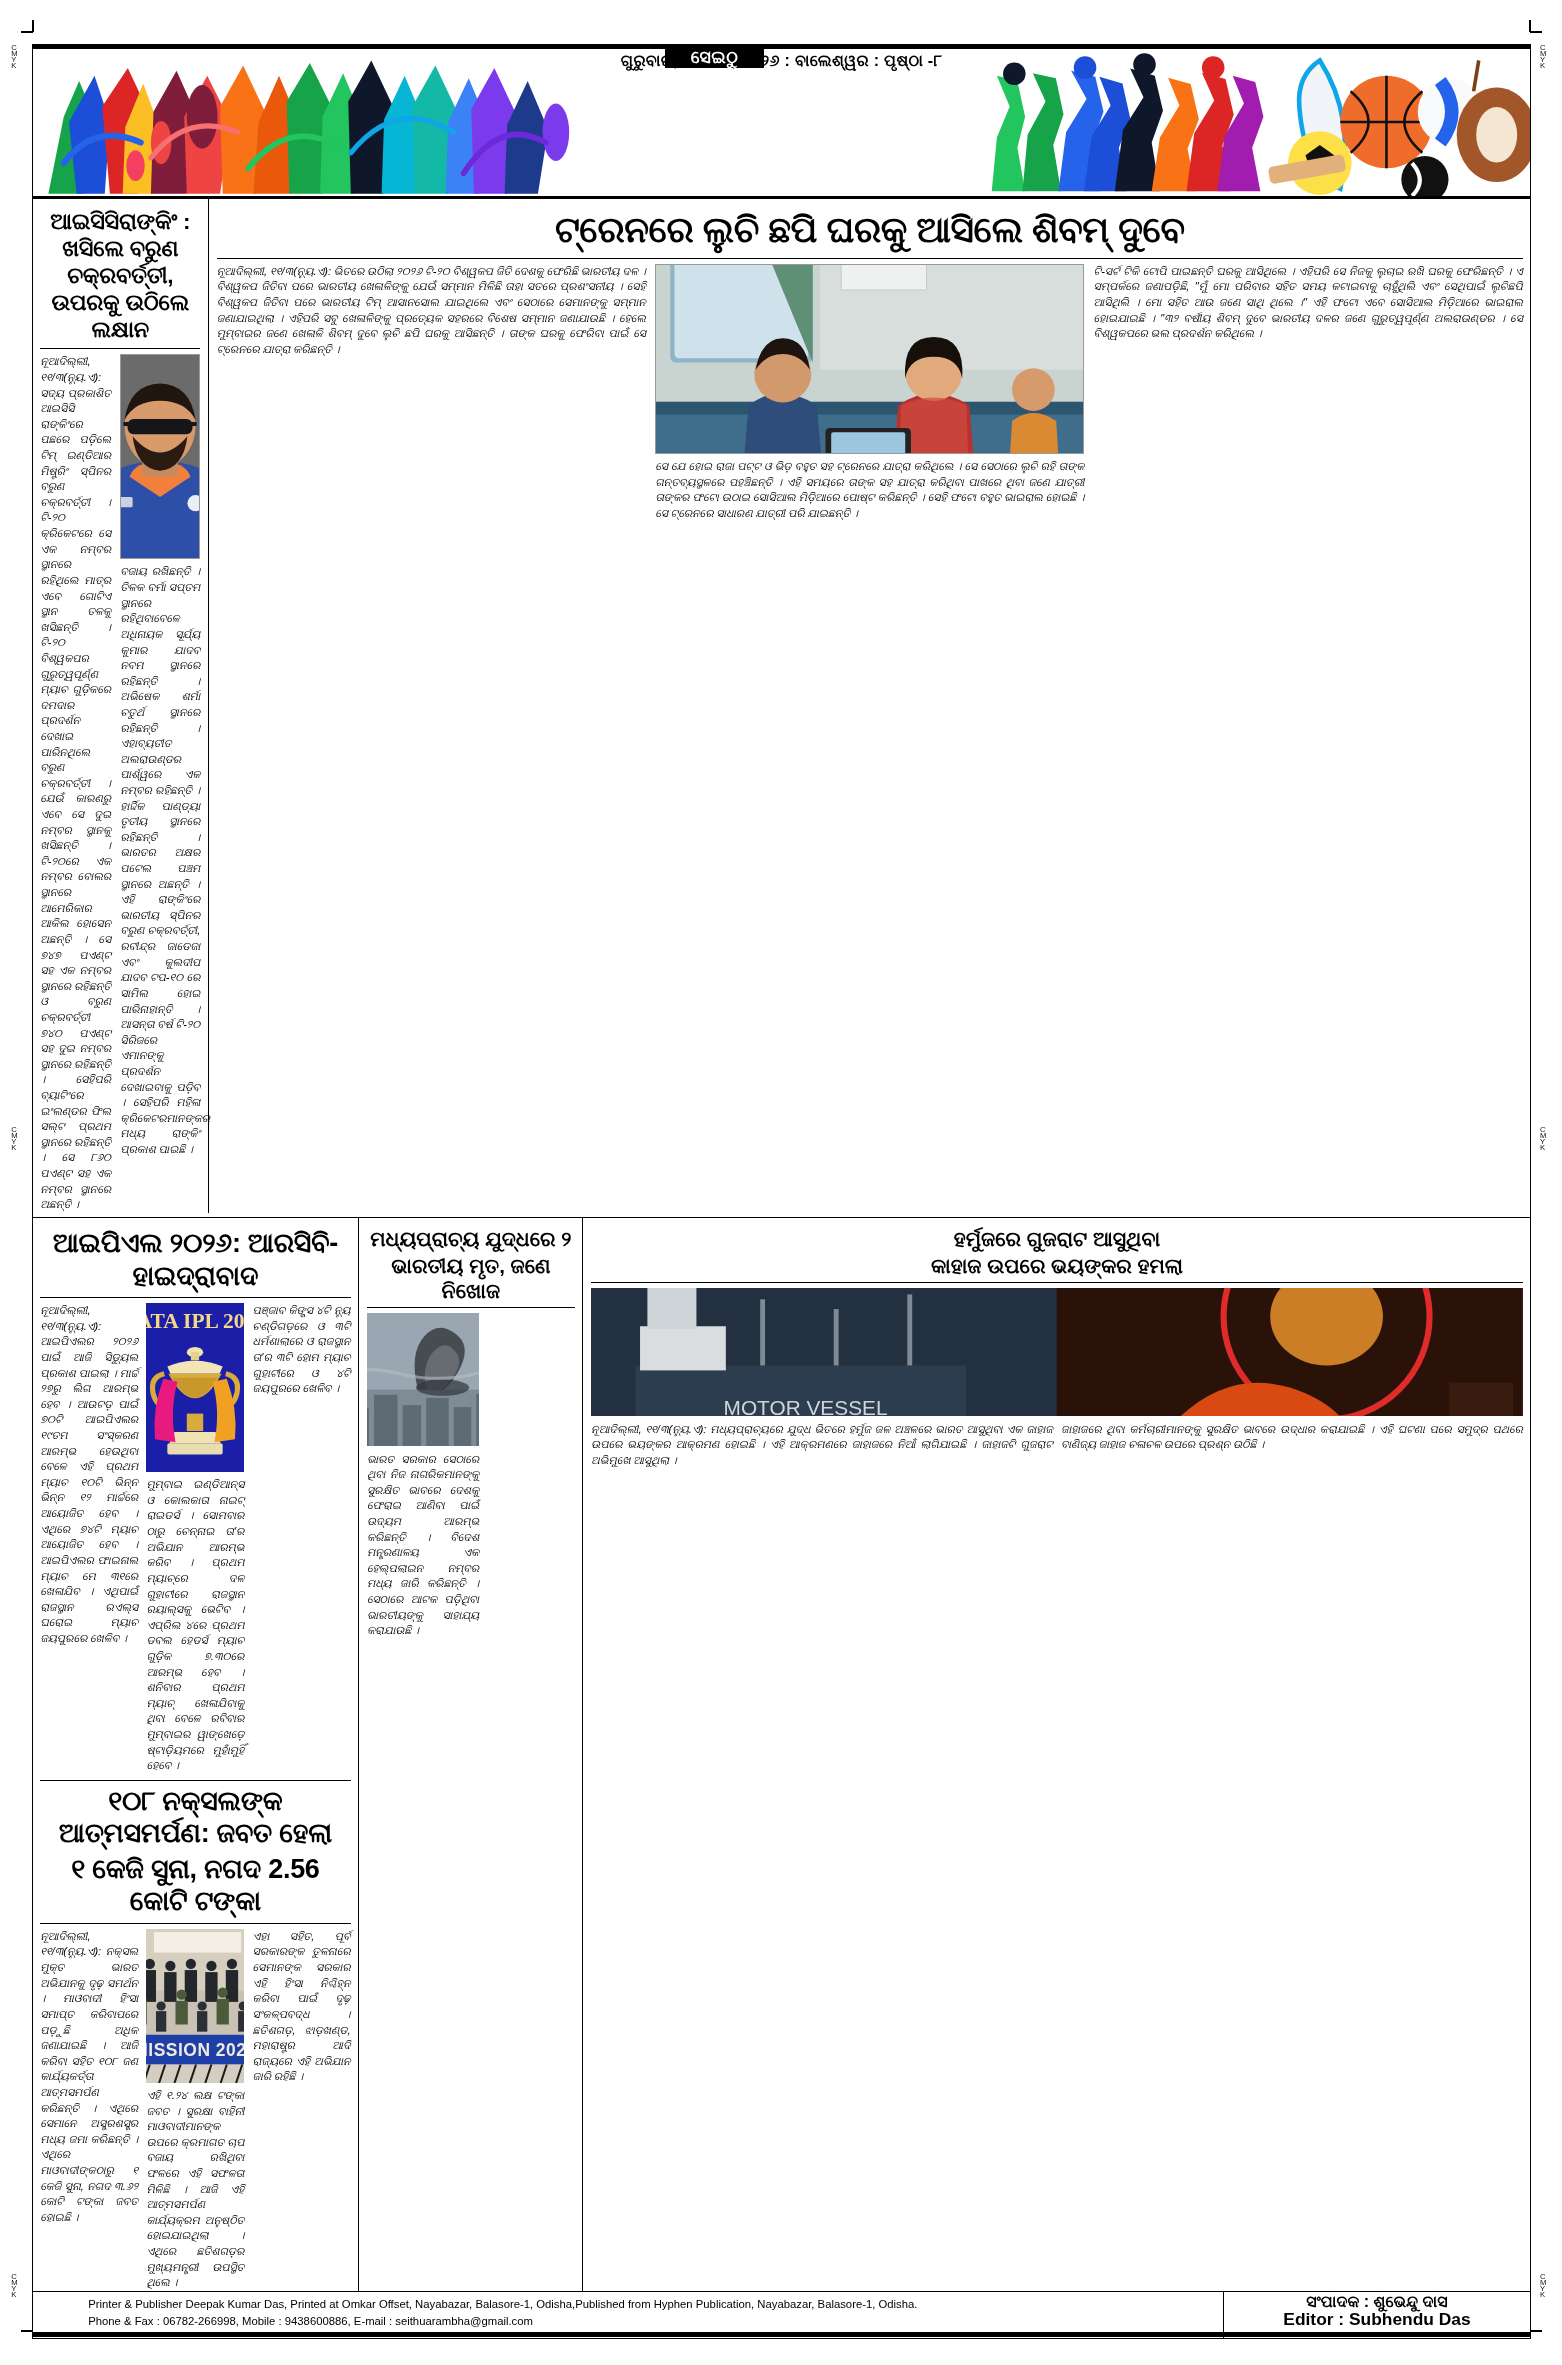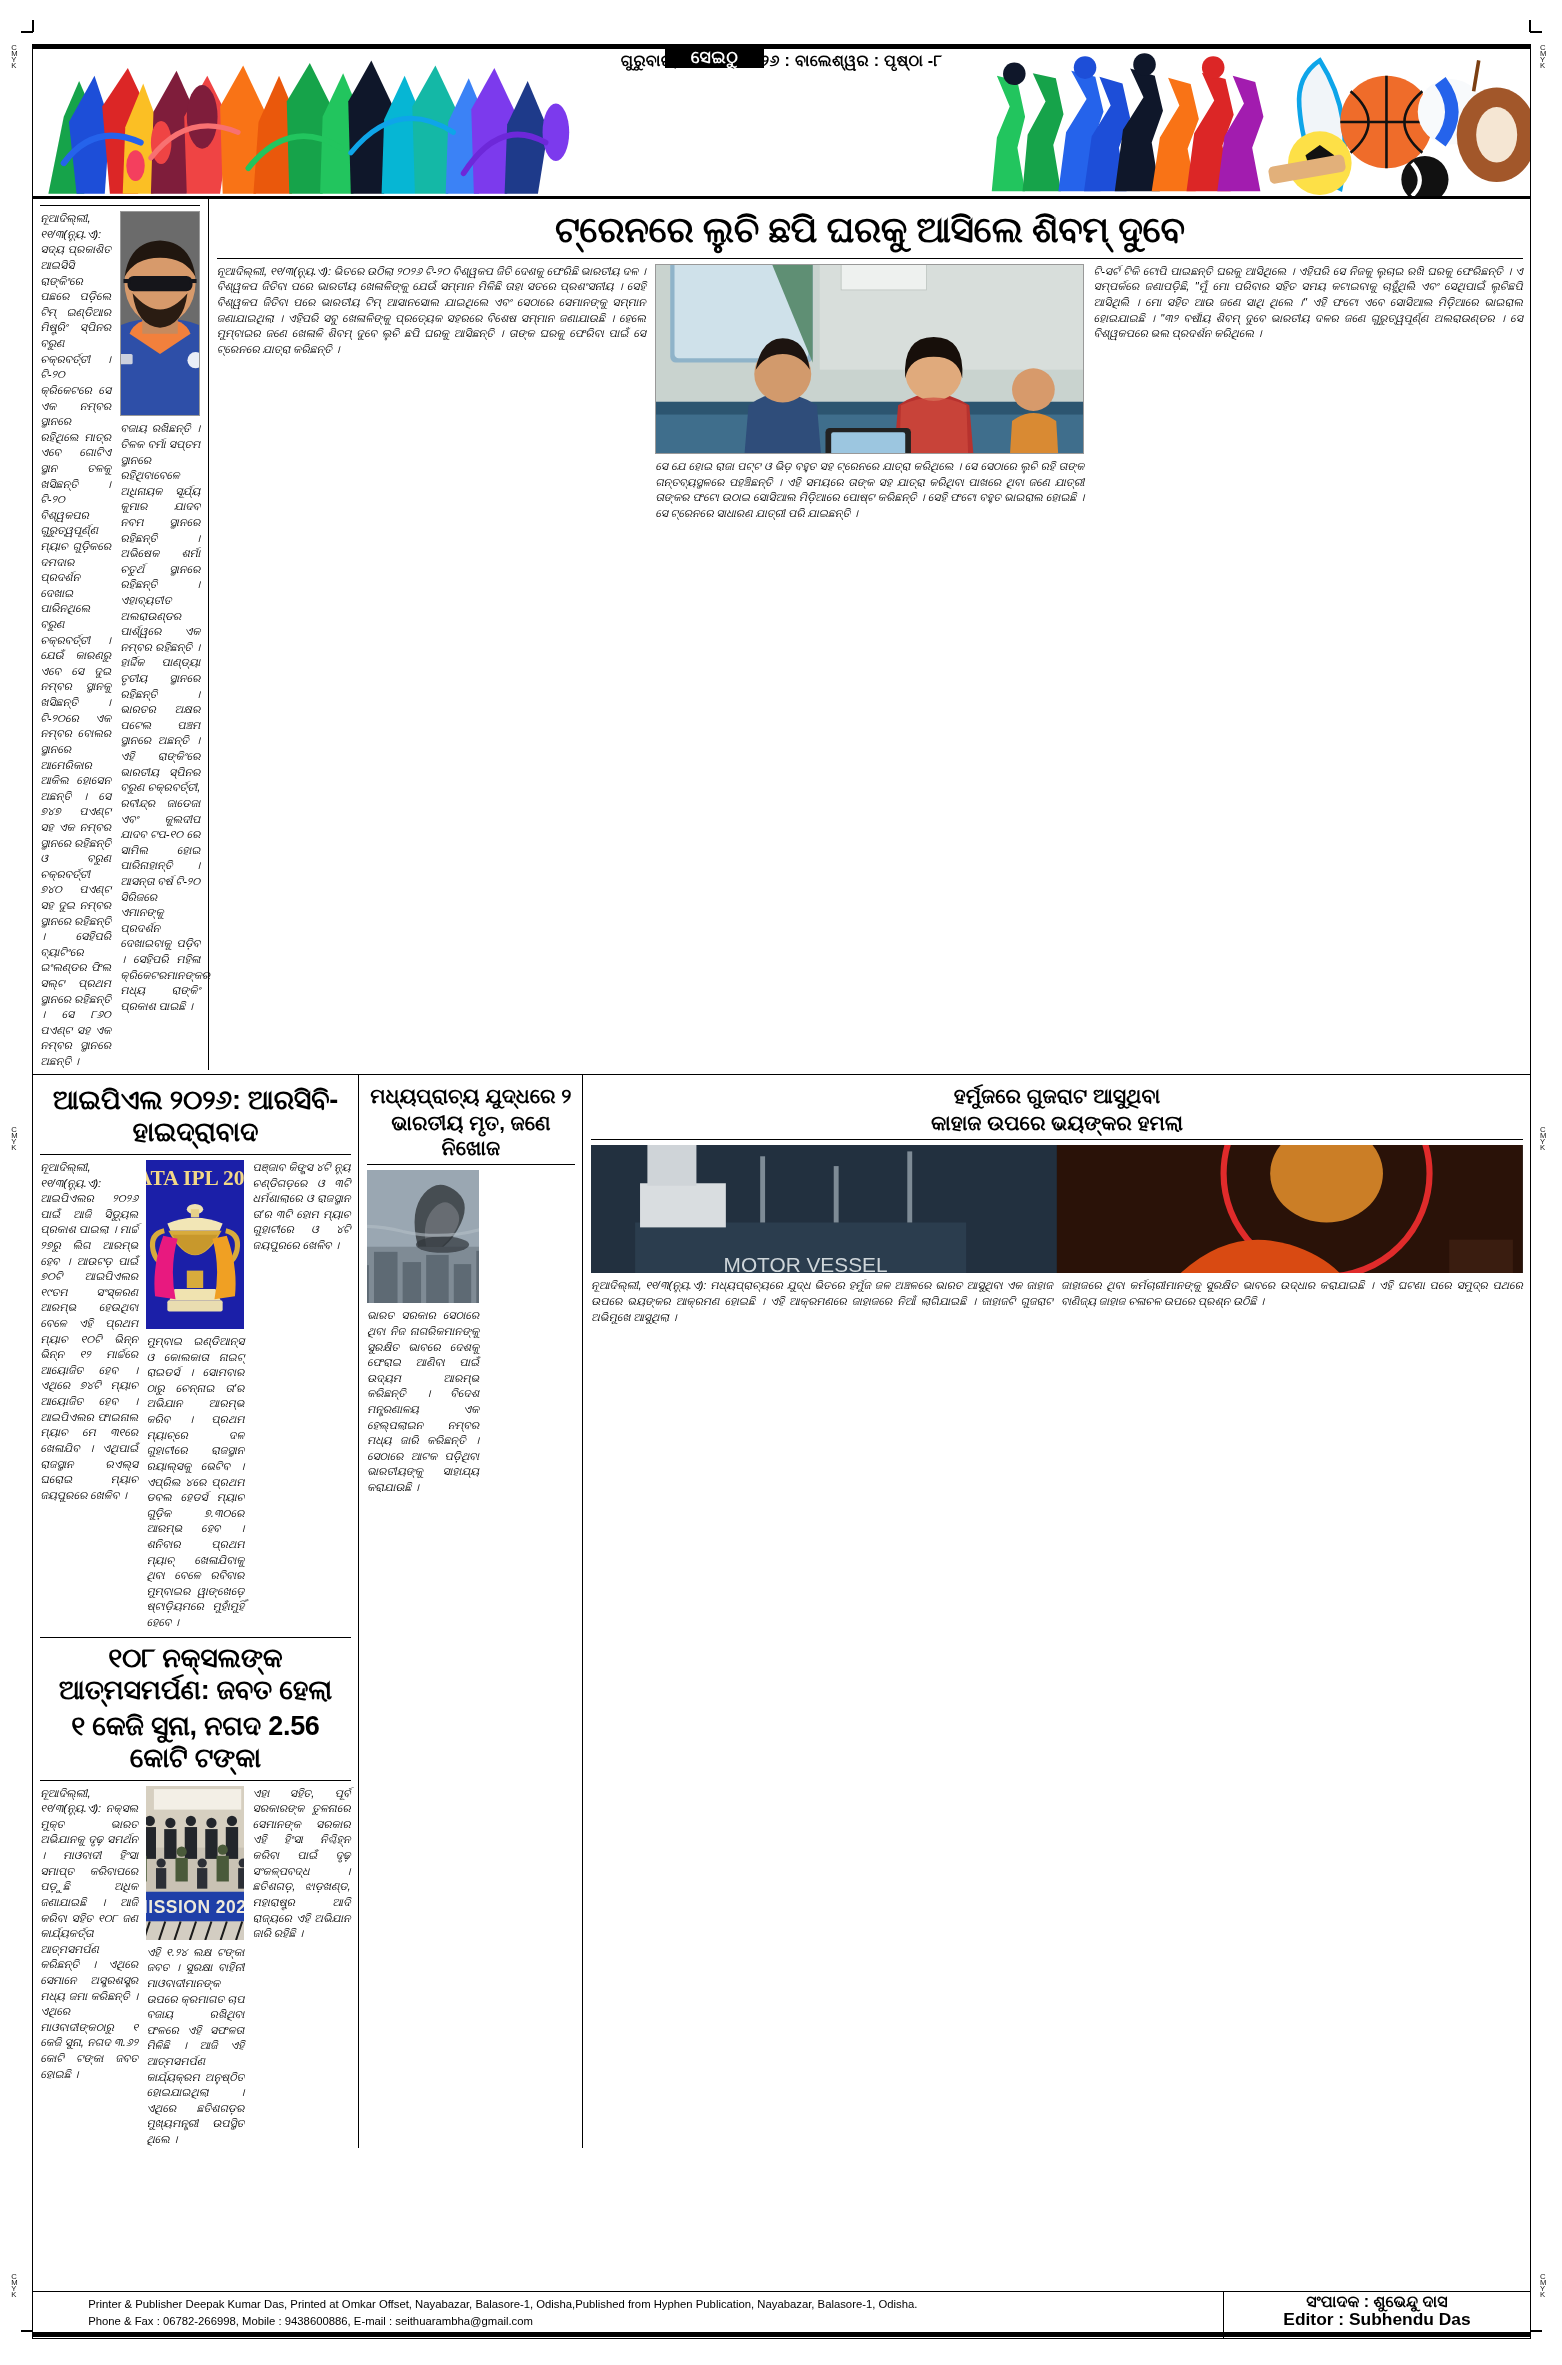--- a/index.html
+++ b/index.html
@@ -222,20 +222,21 @@
           </g>
         </svg>
       </div>
     </div>
 
     <div class="body-area">
 
       <div style="display:flex; align-items:stretch;">
 
         <div style="width:557px; padding:5.1px 7.2px 0 7.2px; border-right:0.5px solid #000;">
+          <h2 class="head-lg" style="font-size:22.5px;">ଆଇସିସିରାଙ୍କିଂ : ଖସିଲେ ବରୁଣ ଚକ୍ରବର୍ତ୍ତୀ, ଉପରକୁ ଉଠିଲେ ଲକ୍ଷାନ</h2>
           <div style="border-top:1px solid #000; margin:1px 0 5.1px 0;"></div>
           <div style="display:flex; gap:9.2px;">
             <div style="width:50%;" class="col-text">
               <p>ନୂଆଦିଲ୍ଲୀ, ୧୧/୩(ନ୍ୟୁ.ଏ): ସଦ୍ୟ ପ୍ରକାଶିତ ଆଇସିସି ରାଙ୍କିଂରେ ପଛରେ ପଡ଼ିଲେ ଟିମ୍ ଇଣ୍ଡିଆର ମିଷ୍ଟ୍ରିଂ ସ୍ପିନର ବରୁଣ ଚକ୍ରବର୍ତ୍ତୀ । ଟି-୨୦ କ୍ରିକେଟରେ ସେ ଏକ ନମ୍ବର ସ୍ଥାନରେ ରହିଥିଲେ ମାତ୍ର ଏବେ ଗୋଟିଏ ସ୍ଥାନ ତଳକୁ ଖସିଛନ୍ତି । ଟି-୨୦ ବିଶ୍ୱକପର ଗୁରୁତ୍ୱପୂର୍ଣ୍ଣ ମ୍ୟାଚ ଗୁଡ଼ିକରେ ଦମଦାର ପ୍ରଦର୍ଶନ ଦେଖାଇ ପାରିନଥିଲେ ବରୁଣ ଚକ୍ରବର୍ତ୍ତୀ । ଯେଉଁ କାରଣରୁ ଏବେ ସେ ଦୁଇ ନମ୍ବର ସ୍ଥାନକୁ ଖସିଛନ୍ତି । ଟି-୨୦ରେ ଏକ ନମ୍ବର ବୋଲର ସ୍ଥାନରେ ଆମେରିକାର ଆକିଲ ହୋସେନ ଅଛନ୍ତି । ସେ ୭୪୭ ପଏଣ୍ଟ ସହ ଏକ ନମ୍ବର ସ୍ଥାନରେ ରହିଛନ୍ତି ଓ ବରୁଣ ଚକ୍ରବର୍ତ୍ତୀ ୭୪୦ ପଏଣ୍ଟ ସହ ଦୁଇ ନମ୍ବର ସ୍ଥାନରେ ରହିଛନ୍ତି । ସେହିପରି ବ୍ୟାଟିଂରେ ଇଂଲଣ୍ଡର ଫିଲ ସଲ୍ଟ ପ୍ରଥମ ସ୍ଥାନରେ ରହିଛନ୍ତି । ସେ ୮୬୦ ପଏଣ୍ଟ ସହ ଏକ ନମ୍ବର ସ୍ଥାନରେ ଅଛନ୍ତି ।</p>
             </div>
             <div style="width:50%;">
 
               <div class="photo" style="width:100%; height:205px; margin-bottom:5.1px;">
                 <svg width="100%" height="100%" viewBox="0 0 500 400" preserveAspectRatio="xMidYMid slice">
                   <rect width="500" height="400" fill="#6b6b6b"></rect>

